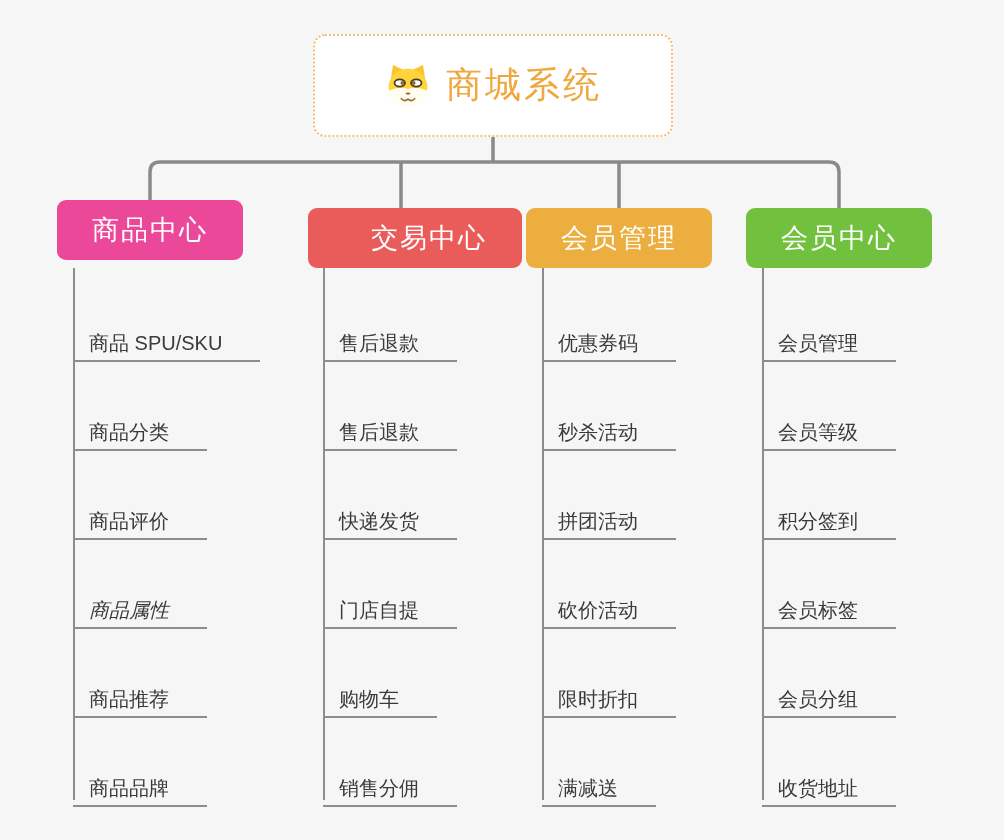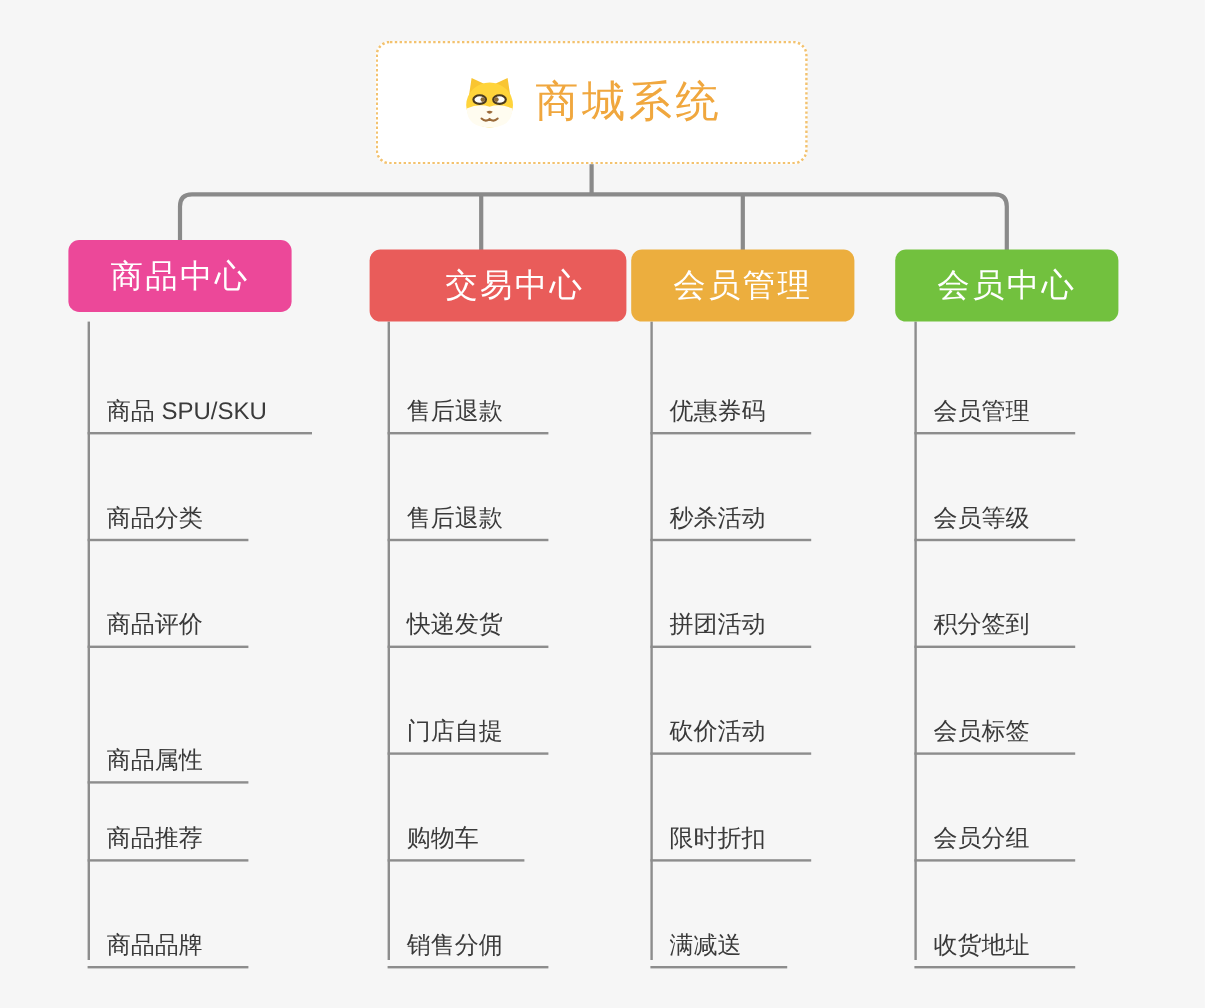--- a/index.html
+++ b/index.html
@@ -73,21 +73,21 @@
     <div class="col-line" style="left: 73px; top: 268px; height: 532px;"></div>
     <div class="leaf" style="left: 73px; top: 309px;">
       <span class="leaf-label">商品 SPU/SKU</span>
     </div>
     <div class="leaf" style="left: 73px; top: 398px;">
       <span class="leaf-label">商品分类</span>
     </div>
     <div class="leaf" style="left: 73px; top: 487px;">
       <span class="leaf-label">商品评价</span>
     </div>
-    <div class="leaf" style="left: 73px; top: 600px;">
+    <div class="leaf" style="left: 73px; top: 576px; font-style: italic;">
       <span class="leaf-label">商品属性</span>
     </div>
     <div class="leaf" style="left: 73px; top: 665px;">
       <span class="leaf-label">商品推荐</span>
     </div>
     <div class="leaf" style="left: 73px; top: 754px;">
       <span class="leaf-label">商品品牌</span>
     </div>
     <div class="branch-box" style="left: 308px; top: 208px; background: rgb(233, 92, 90); padding-left: 28px;">
       <span class="branch-label">交易中心</span>

